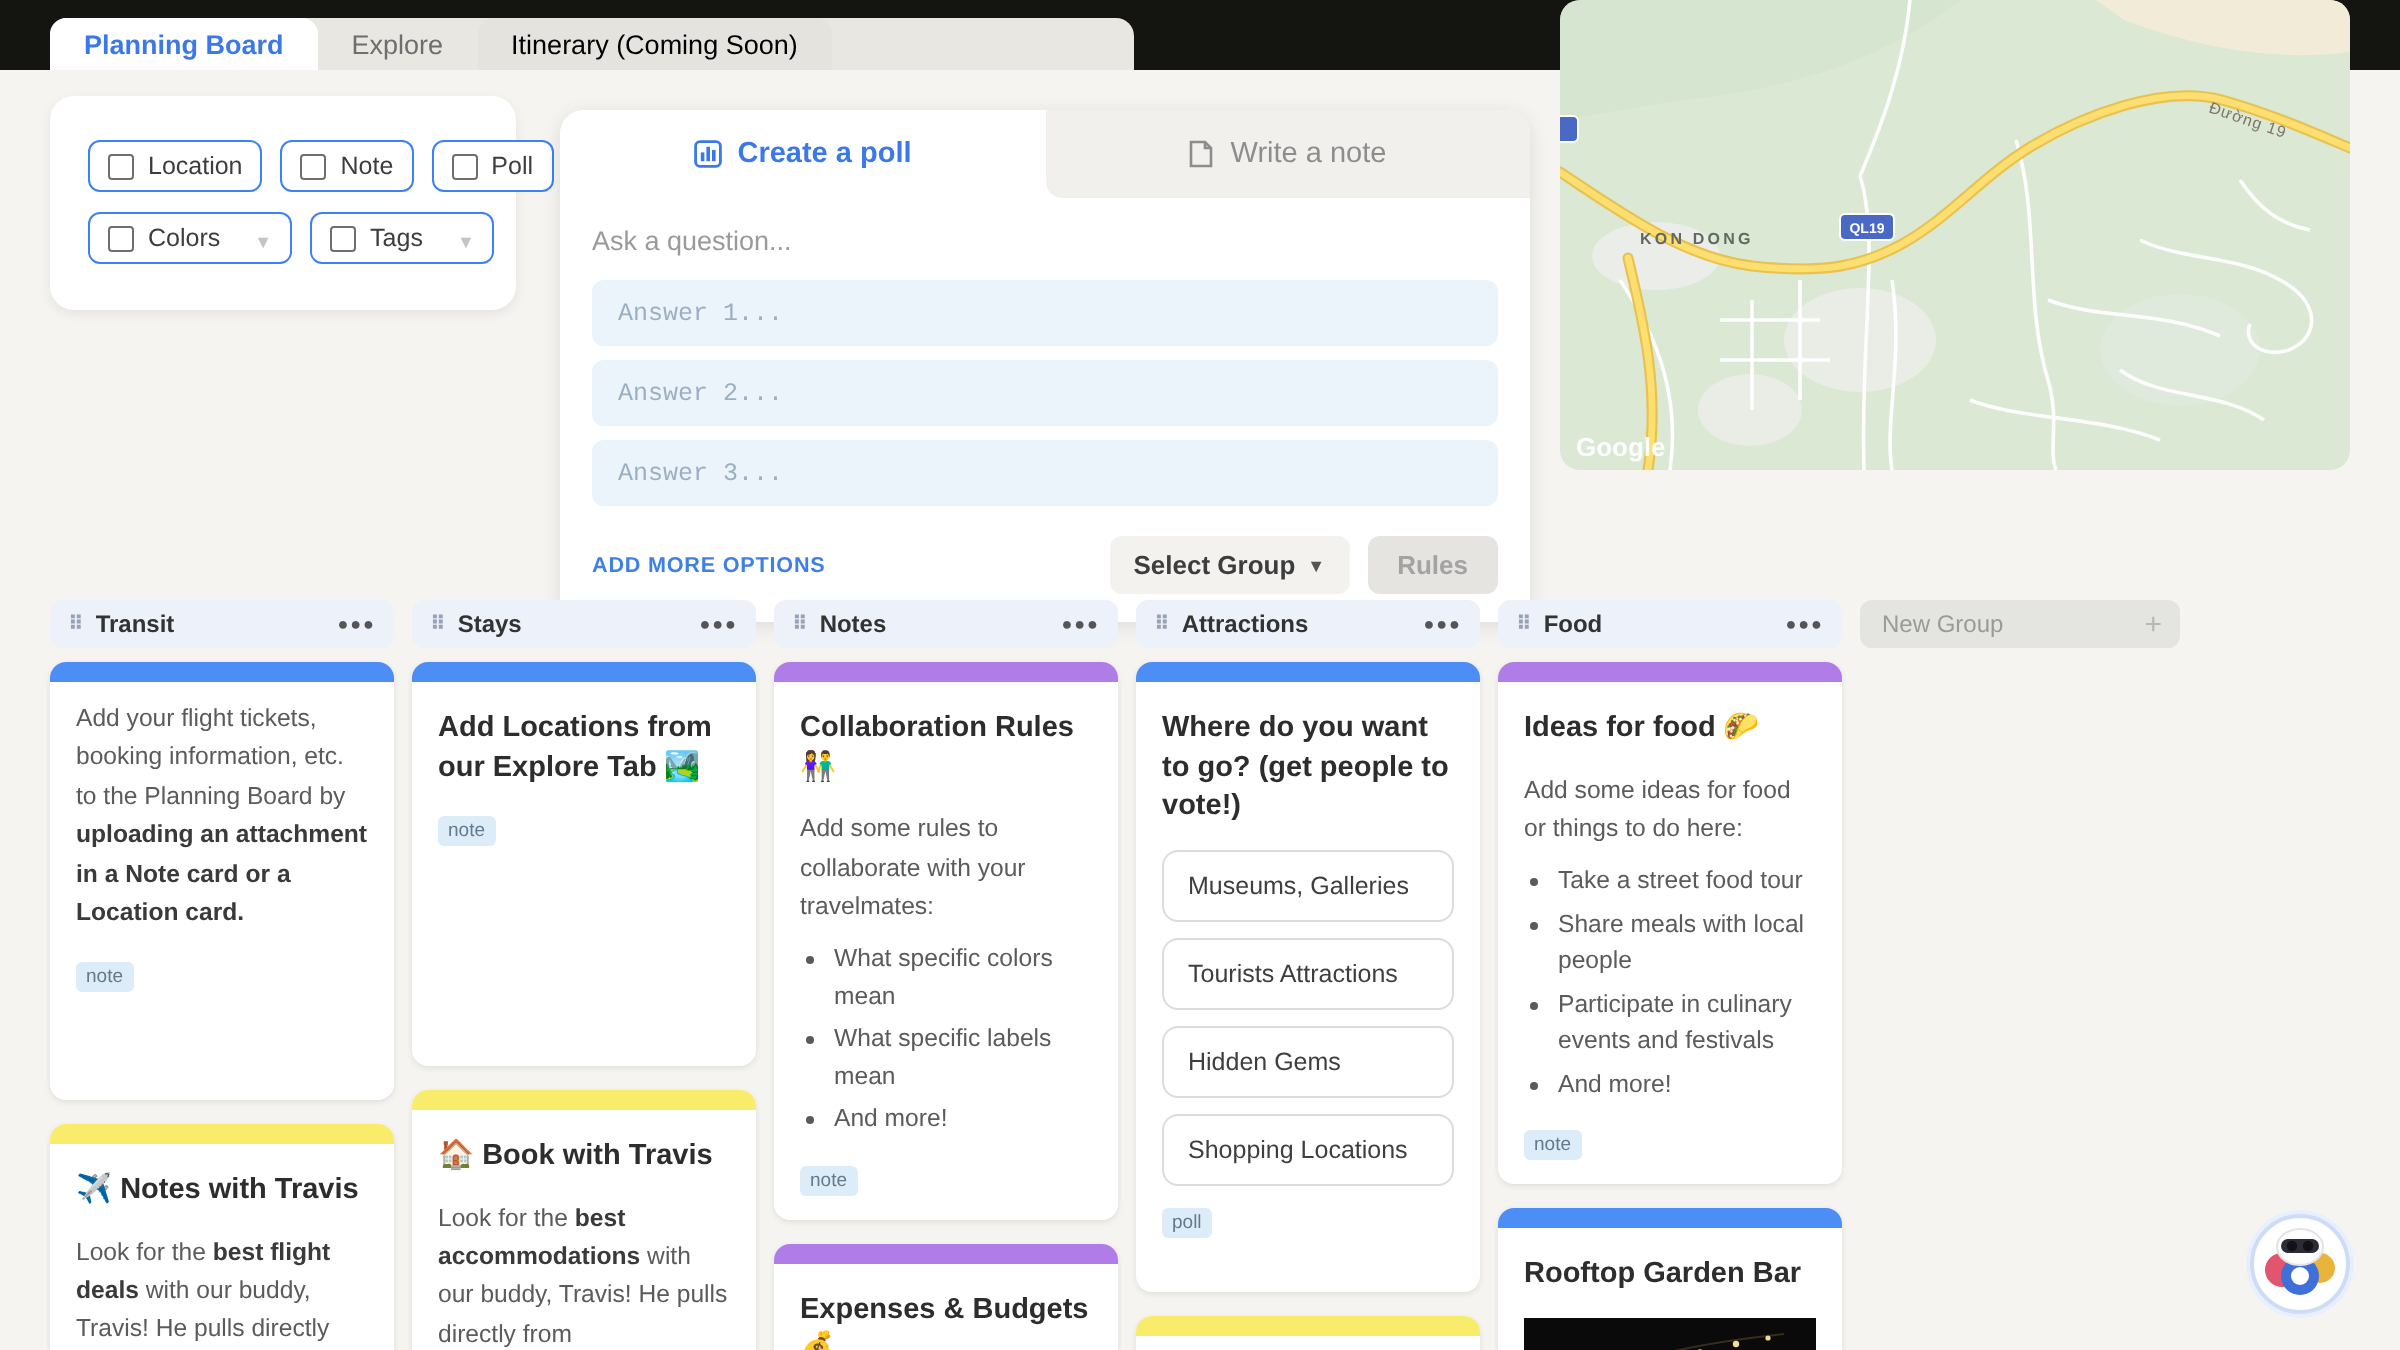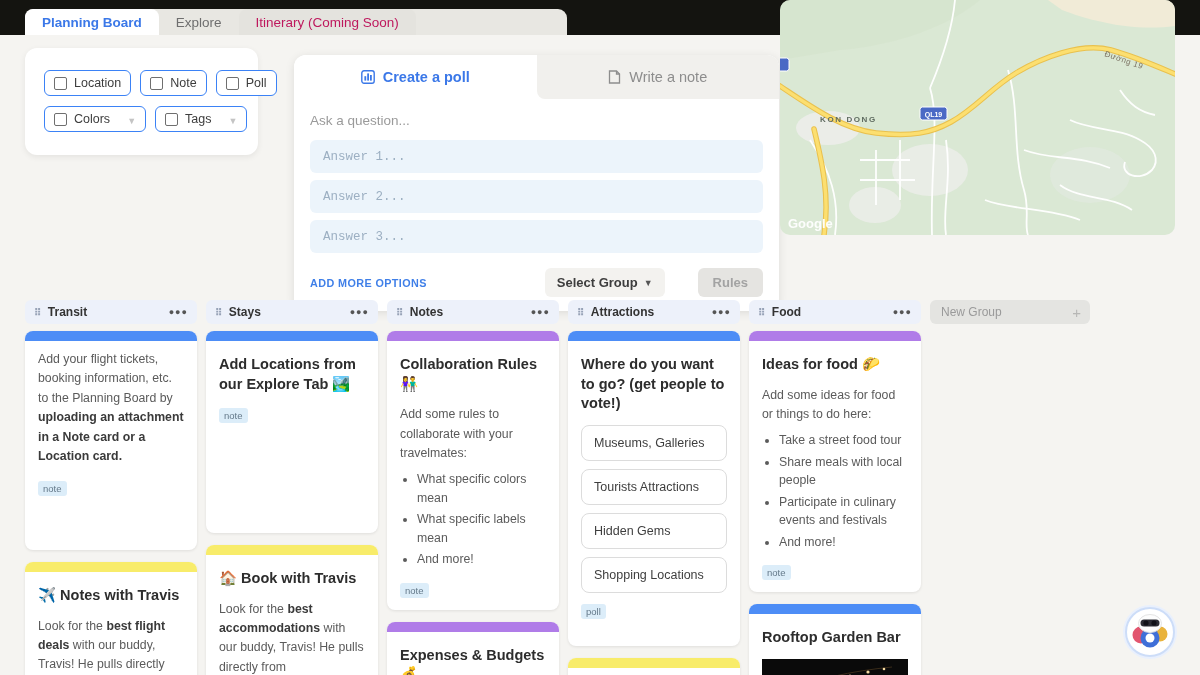--- a/index.html
+++ b/index.html
@@ -9,45 +9,45 @@
   #app{position:relative;width:1200px;height:675px;}
 
   
   .banner{position:absolute;left:0;top:0;width:1200px;height:35px;background:#141410;}
 
   
   .tabstrip{position:absolute;left:25px;top:9px;width:542px;height:26px;background:#e8e7e2;
             border-radius:9px 9px 0 0;display:flex;align-items:stretch;}
   .tab{display:flex;align-items:center;padding:0 17px;font-size:13.5px;color:#6e6e6e;white-space:nowrap;cursor:pointer;}
   .tab.active{background:#ffffff;color:#3b78e8;font-weight:700;border-radius:8px 8px 0 0;}
-  .tab.soon{color:#be185d;background:#e4e3de;border-radius:8px 8px 0 0;}
+  .tab.soon{color:#000000;background:#e4e3de;border-radius:8px 8px 0 0;}
 
   
   .filters{position:absolute;left:25px;top:48px;width:233px;height:107px;background:#fff;
            border-radius:12px;box-shadow:0 2px 6px rgba(0,0,0,.07);padding:22px 0 0 19px;box-sizing:border-box;}
   .frow{display:flex;gap:9px;margin-bottom:10px;}
   .chip{display:flex;align-items:flex-end;gap:7px;border:1px solid #3b82f6;border-radius:6px;
         padding:5px 9px;font-size:12.5px;color:#3d3d3d;background:#fff;cursor:pointer;}
   .checkbox{width:11px;height:11px;border:1.5px solid #6f6f6f;border-radius:2px;flex:0 0 auto;}
   .chev{color:#c4c4c4;font-size:9px;margin-left:10px;}
 
   
-  .composer{position:absolute;left:294px;top:55px;width:485px;background:#fff;border-radius:12px;
+  .composer{position:absolute;left:280px;top:55px;width:485px;background:#fff;border-radius:12px;
             box-shadow:0 2px 10px rgba(0,0,0,.10);}
   .ctabs{display:flex;height:44px;}
   .ctab{flex:1;display:flex;align-items:center;justify-content:center;gap:8px;font-size:14.5px;cursor:pointer;}
   .ctab.active{color:#3b78e8;font-weight:700;background:#fff;border-radius:12px 0 0 0;}
   .ctab.inactive{background:#f1f0ed;color:#8d8d8d;border-radius:0 12px 0 8px;}
   .cbody{padding:8px 16px 14px;}
   .qinput{border:none;outline:none;width:100%;font-size:13.5px;color:#444;padding:6px 0 12px;box-sizing:border-box;background:transparent;}
   .qinput::placeholder{color:#9a9a9a;}
   .ans{background:#ecf4fb;border:none;outline:none;border-radius:6px;width:100%;height:33px;
        padding:0 13px;font-size:12.5px;color:#51617a;margin-bottom:7px;box-sizing:border-box;font-family:Liberation Mono, monospace;}
   .ans::placeholder{color:#9cafc2;}
-  .cfooter{display:flex;align-items:center;margin-top:8px;gap:24px;}
+  .cfooter{display:flex;align-items:center;margin-top:8px;}
   .addmore{color:#3f7fe8;font-size:10.8px;font-weight:700;letter-spacing:.4px;background:none;border:none;padding:0;cursor:pointer;}
   .selgroup{margin-left:auto;background:#f3f2ef;border:none;font-weight:700;color:#3d3d3d;font-size:13px;
             padding:7px 12px;border-radius:6px;cursor:pointer;display:flex;align-items:center;gap:6px;}
   .caret{font-size:9px;color:#555;}
   .post{background:#e5e4e1;color:#a3a3a3;font-weight:700;font-size:13px;border:none;
         border-radius:6px;padding:7px 15px;margin-left:9px;}
 
   
   .map{position:absolute;left:780px;top:0;width:395px;height:235px;border-radius:10px;overflow:hidden;}
 

